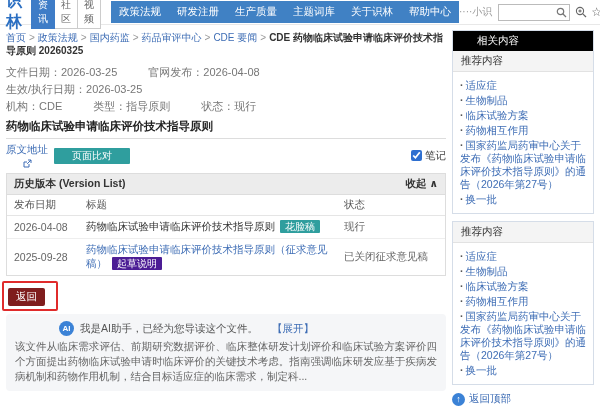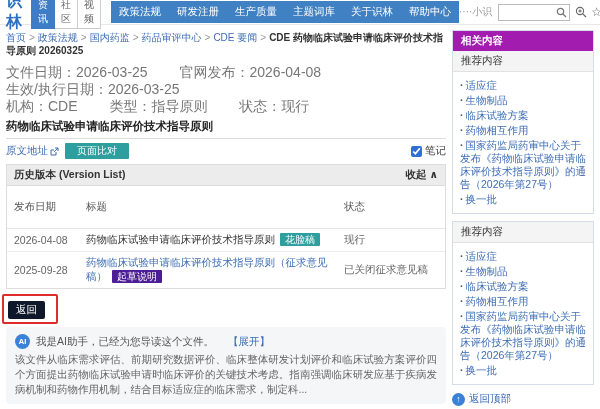--- a/index.html
+++ b/index.html
@@ -29,64 +29,64 @@
   .main { flex:1; min-width:0; padding-right:6px; }
   .sidebar { width:142px; flex:none; }
 
   
   .breadcrumb { font-size:10px; margin:1px 0 7px 0; color:#999; line-height:13px; }
   .breadcrumb a { color:#3e6db5; text-decoration:none; cursor:pointer;margin-top:24px; }
   .breadcrumb .sep { margin:0 3px; color:#999; }
   .breadcrumb .cur { color:#333; font-weight:bold; }
 
   
-  .meta-row { color:#777; font-size:14px; line-height:17px; }
+  .meta-row { color:#777; font-size:11px; line-height:17px; }
   .meta-row .pair { margin-right:28px; }
 
   
   .doc-title { font-size:11.5px; font-weight:bold; color:#222; margin-top:4px; padding-bottom:4px; border-bottom:1px solid #ddd; }
 
   
   .links-row { display:flex; align-items:center; margin:4px 0 5px 0; }
-  .src-link { color:#3e6db5; text-decoration:none; cursor:pointer; display:inline-flex; align-items:center; gap:2px; }
-  .badge-teal { background:#2f9e9e; color:#fff; padding:1px 12px; font-size:10px; margin-left:6px; cursor:pointer; border-radius:1px; }
+  .src-link { color:#3e6db5; text-decoration:none; cursor:pointer; display:inline-flex; align-items:center; gap:2px;flex-direction:column; }
+  .badge-teal { background:#2f9e9e; color:#fff; padding:1px 18px; font-size:10px; margin-left:6px; cursor:pointer; border-radius:1px; }
   .note-wrap { margin-left:auto; display:flex; align-items:center; gap:3px; color:#444; }
   .note-wrap input { width:11px; height:11px; accent-color:#2e6fd0; }
 
   
   .vpanel { border:1px solid #ddd; }
   .vpanel-hd { display:flex; background:#ececec; padding:3px 7px; font-weight:bold; color:#333; border-bottom:1px solid #ddd; }
   .vpanel-hd .collapse { margin-left:auto; cursor:pointer; font-weight:bold; color:#333; }
   table.vtable { width:100%; border-collapse:collapse; font-size:10.5px; }
-  .vtable th { text-align:left; font-weight:normal; color:#555; padding:14px 7px; border-bottom:1px solid #e5e5e5; }
+  .vtable th { text-align:left; font-weight:normal; color:#555; padding:3px 7px; border-bottom:1px solid #e5e5e5; }
   .vtable td { padding:4px 7px; border-bottom:1px solid #eee; color:#666; vertical-align:middle; }
   .vtable tr:last-child td { border-bottom:none; }
   .col-date { width:72px; white-space:nowrap; }
   .col-status { width:108px; }
   .vtitle-black { color:#333; }
   .vtitle-link { color:#3e6db5; cursor:pointer; }
   .badge-blue { background:#4c1d95; color:#fff; padding:1px 5px; font-size:10px; margin-left:5px; border-radius:1px; cursor:pointer; white-space:nowrap; }
   .badge-teal2 { background:#2f9e9e; color:#fff; padding:1px 5px; font-size:10px; margin-left:5px; border-radius:1px; cursor:pointer; white-space:nowrap; }
 
   
   .back-wrap { position:relative; height:30px; margin-top:6px; }
-  .btn-back { position:absolute; left:2px; top:6px; background:#0f172a; color:#fff; border:none; font-size:10.5px; padding:2px 8px; cursor:pointer; border-radius:2px; font-family:inherit; }
+  .btn-back { position:absolute; left:2px; top:6px; background:#7f1d1d; color:#fff; border:none; font-size:10.5px; padding:2px 8px; cursor:pointer; border-radius:2px; font-family:inherit; }
   .annotation { position:absolute; left:-4px; top:-1px; width:56px; height:30px; border:2px solid #e02b2b; pointer-events:none; border-radius:2px; }
 
   
   .ai-panel { background:#f5f6f8; border-radius:4px; padding:7px 9px; margin-top:2px; }
-  .ai-line { display:flex; align-items:center; gap:6px; color:#555; }
+  .ai-line { display:flex; align-items:center; gap:6px; color:#555;margin-left:44px; }
   .ai-circle { width:15px; height:15px; border-radius:50%; background:#3b82d6; color:#fff; font-size:8px; font-weight:bold; display:flex; align-items:center; justify-content:center; flex:none; }
   .ai-expand { color:#3e6db5; cursor:pointer; margin-left:8px; }
   .ai-sumtitle { font-weight:bold; color:#333; margin-top:8px; }
   .ai-summary { color:#666; line-height:15px; margin-top:3px; text-align:justify; }
 
   
   .sbox { border:1px solid #d5dde8; margin-bottom:7px; }
-  .sbox-hd-blue { background:#a21caf; color:#fff; font-weight:bold; padding:3px 8px; }
+  .sbox-hd-blue { background:#000000; color:#fff; font-weight:normal; padding:3px 24px; }
   .sbox-hd-gray { background:#f4f4f4; color:#333; padding:3px 8px; border-bottom:1px solid #e2e2e2; }
   .sbox ul { list-style:none; padding:5px 7px; }
   .sbox li { line-height:13px; margin:2px 0; }
   .sbox li a { color:#3e6db5; text-decoration:none; cursor:pointer; }
   .sbox li::before { content:"·"; color:#555; margin-right:2px; font-weight:bold; }
   .back-top { display:flex; align-items:center; gap:4px; color:#3e6db5; cursor:pointer; margin-top:2px; }
   .btt-circle { width:13px; height:13px; border-radius:50%; background:#3b82d6; color:#fff; font-size:9px; display:flex; align-items:center; justify-content:center; }
 
   svg.icon { display:block; }
 </style>

